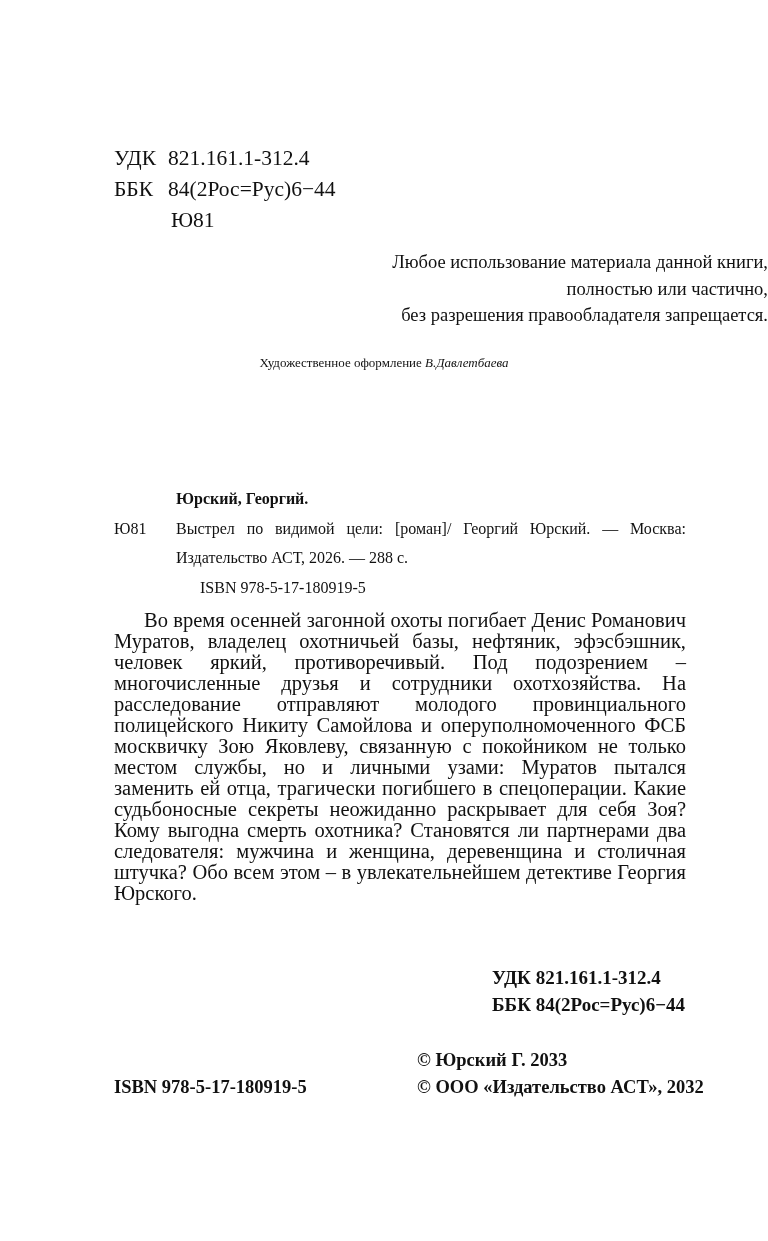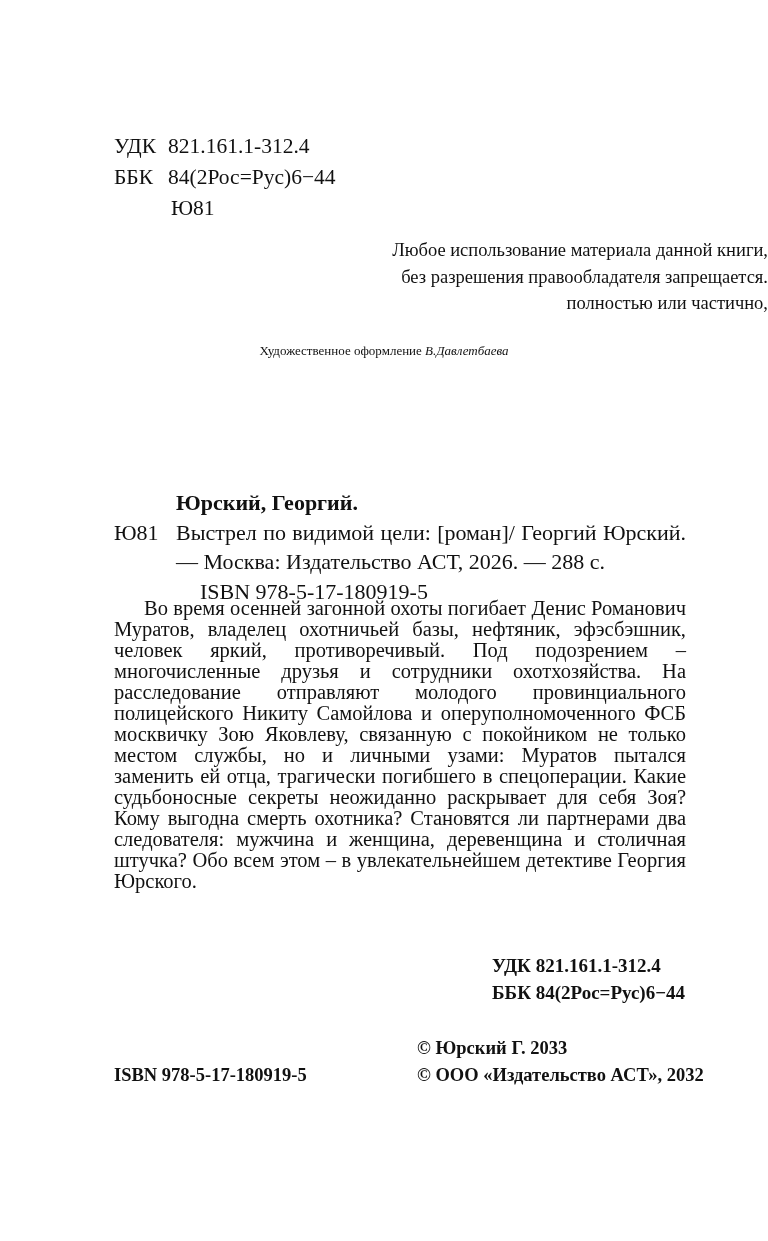--- a/index.html
+++ b/index.html
@@ -16,20 +16,21 @@
     color: #111111;
     -webkit-font-smoothing: antialiased;
   }
 
   .page {
     position: absolute;
     inset: 0;
     width: 768px;
     height: 1221px;
     overflow: hidden;
+    margin-top: 12px;
   }
 
   
   .class-block {
     position: absolute;
     left: 114px;
     top: 131px;
     font-size: 21.5px;
     line-height: 31px;
     white-space: nowrap;
@@ -68,23 +69,23 @@
     line-height: 26px;
   }
   .credit .name {
     font-style: italic;
   }
 
   
   .record {
     position: absolute;
     left: 114px;
-    top: 488px;
+    top: 472px;
     width: 572px;
-    font-size: 22px;
+    font-size: 16px;
     line-height: 29.5px;
     font-family: Liberation Serif, serif;
   }
   .record-author {
     font-weight: bold;
     margin-left: 62px;
   }
   .record-body {
     position: relative;
   }
@@ -166,22 +167,22 @@
 <div class="page">
 
   <div class="class-block">
     <span class="class-line"><span class="lbl">УДК</span><span>821.161.1-312.4</span></span>
     <span class="class-line"><span class="lbl">ББК</span><span>84(2Рос=Рус)6−44</span></span>
     <span class="class-line indent">Ю81</span>
   </div>
 
   <div class="notice">
     <span>Любое использование материала данной книги,</span>
+    <span>полностью или частично,</span>
     <span>без разрешения правообладателя запрещается.</span>
-    <span>полностью или частично,</span>
   </div>
 
   <div class="credit"><span>Художественное оформление </span><span class="name">В.Давлетбаева</span></div>
 
   <div class="record">
     <div class="record-author">Юрский, Георгий.</div>
     <div class="record-body">
       <span class="shelf-mark">Ю81</span>
       <div class="record-text">Выстрел по видимой цели: [роман]/ Георгий Юрский. — Москва: Издательство АСТ, 2026. — 288 с.</div>
     </div>

